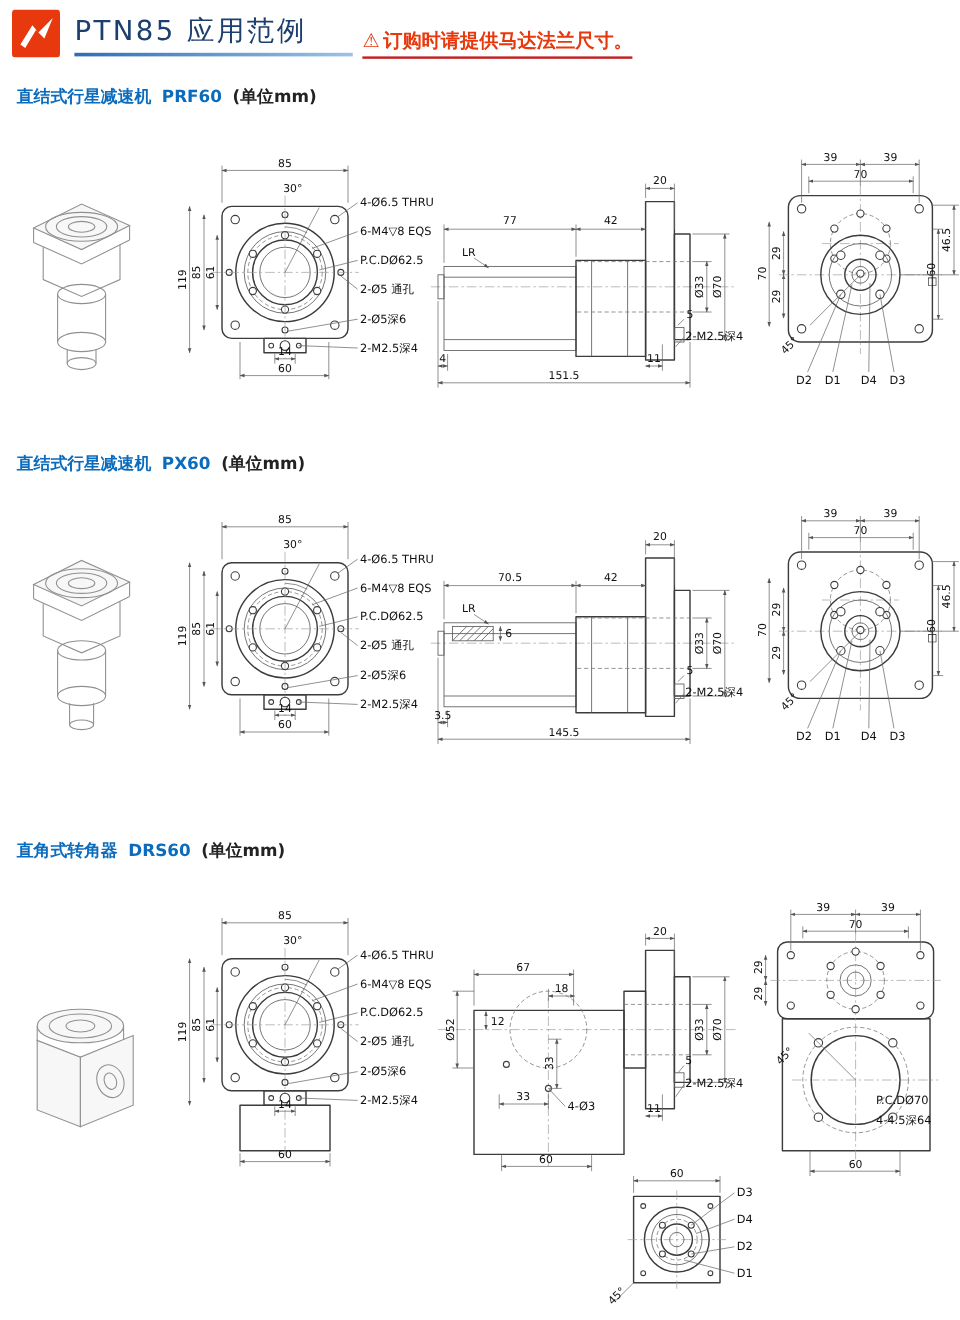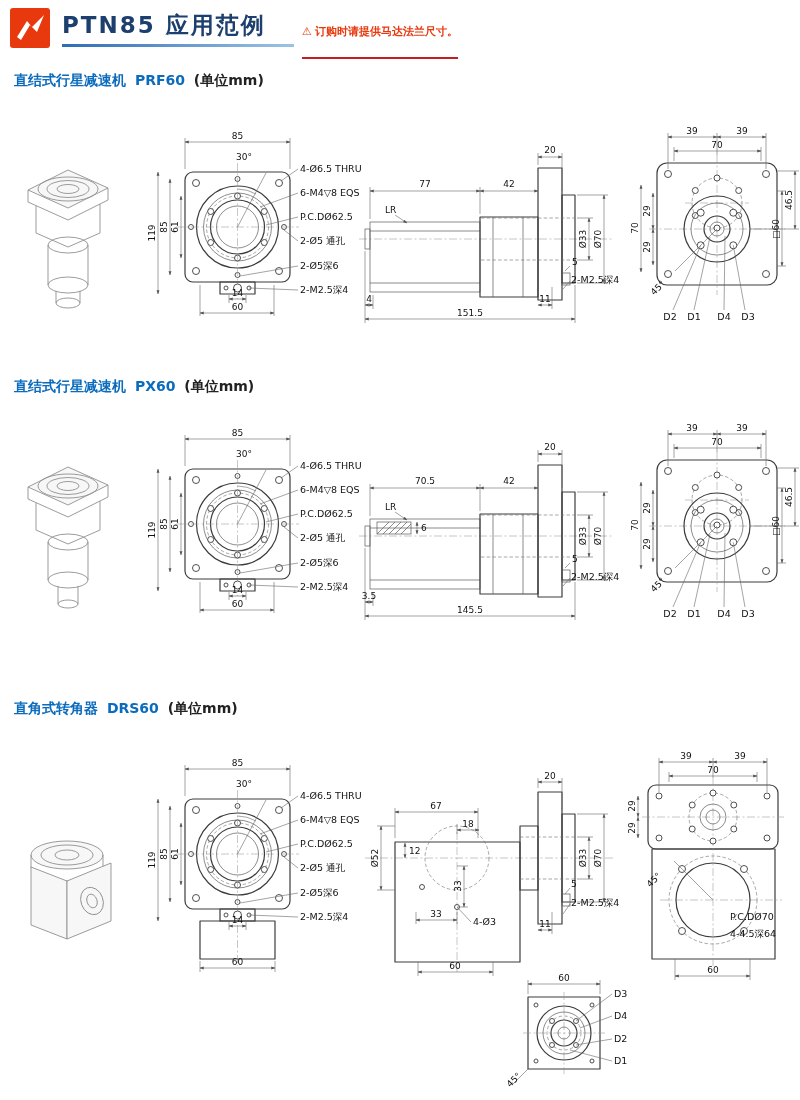--- a/index.html
+++ b/index.html
@@ -1,24 +1,24 @@
 <!DOCTYPE html>
 <html><head>
 <meta charset="utf-8">
 <style>
   *{margin:0;padding:0;box-sizing:border-box}
   html,body{width:800px;height:1100px;background:#fff;position:relative;overflow:hidden;
     font-family:"DejaVu Sans","Liberation Sans",sans-serif}
   header{position:absolute;top:8px;left:10px;width:780px;height:52px}
   .logo{position:absolute;left:0;top:0;width:40px;height:40px}
-  h1{position:absolute;left:52px;top:2px;font-size:23px;font-weight:bold;color:#1c3f6e;letter-spacing:2px}
+  h1{position:absolute;left:52px;top:2px;font-size:23px;font-weight:normal;color:#1c3f6e;letter-spacing:2px}
   .title-underline{position:absolute;left:52px;top:36px;width:232px;height:3px;
     background:linear-gradient(90deg,#2e6db4,#9cc3e5)}
-  .warning{position:absolute;left:292px;top:16px;font-size:11px;font-weight:bold;color:#e8380d;
-    border-bottom:2px solid #c41e1e;padding-bottom:18px}
+  .warning{position:absolute;left:292px;top:16px;font-size:16px;font-weight:bold;color:#e8380d;
+    border-bottom:2px solid #c41e1e;padding-bottom:2px}
   .warning .wicon{margin-right:3px}
   .sec-title{position:absolute;left:14px;font-size:14px;font-weight:bold;color:#0b6bbd;white-space:nowrap}
   .sec-title .sec-model{margin-left:4px}
   .sec-title .sec-unit{margin-left:4px;color:#222;font-weight:bold}
   svg.draw{position:absolute;left:0}
   svg text{font-family:"DejaVu Sans","Liberation Sans",sans-serif}
   text.t{font-size:9px;fill:#111}
   text.tc{font-size:9.5px;fill:#111}
   .ln{stroke:#3c3c3c;stroke-width:1.2;fill:none;stroke-linejoin:round}
   .lt{stroke:#5a5a5a;stroke-width:.7;fill:none}

